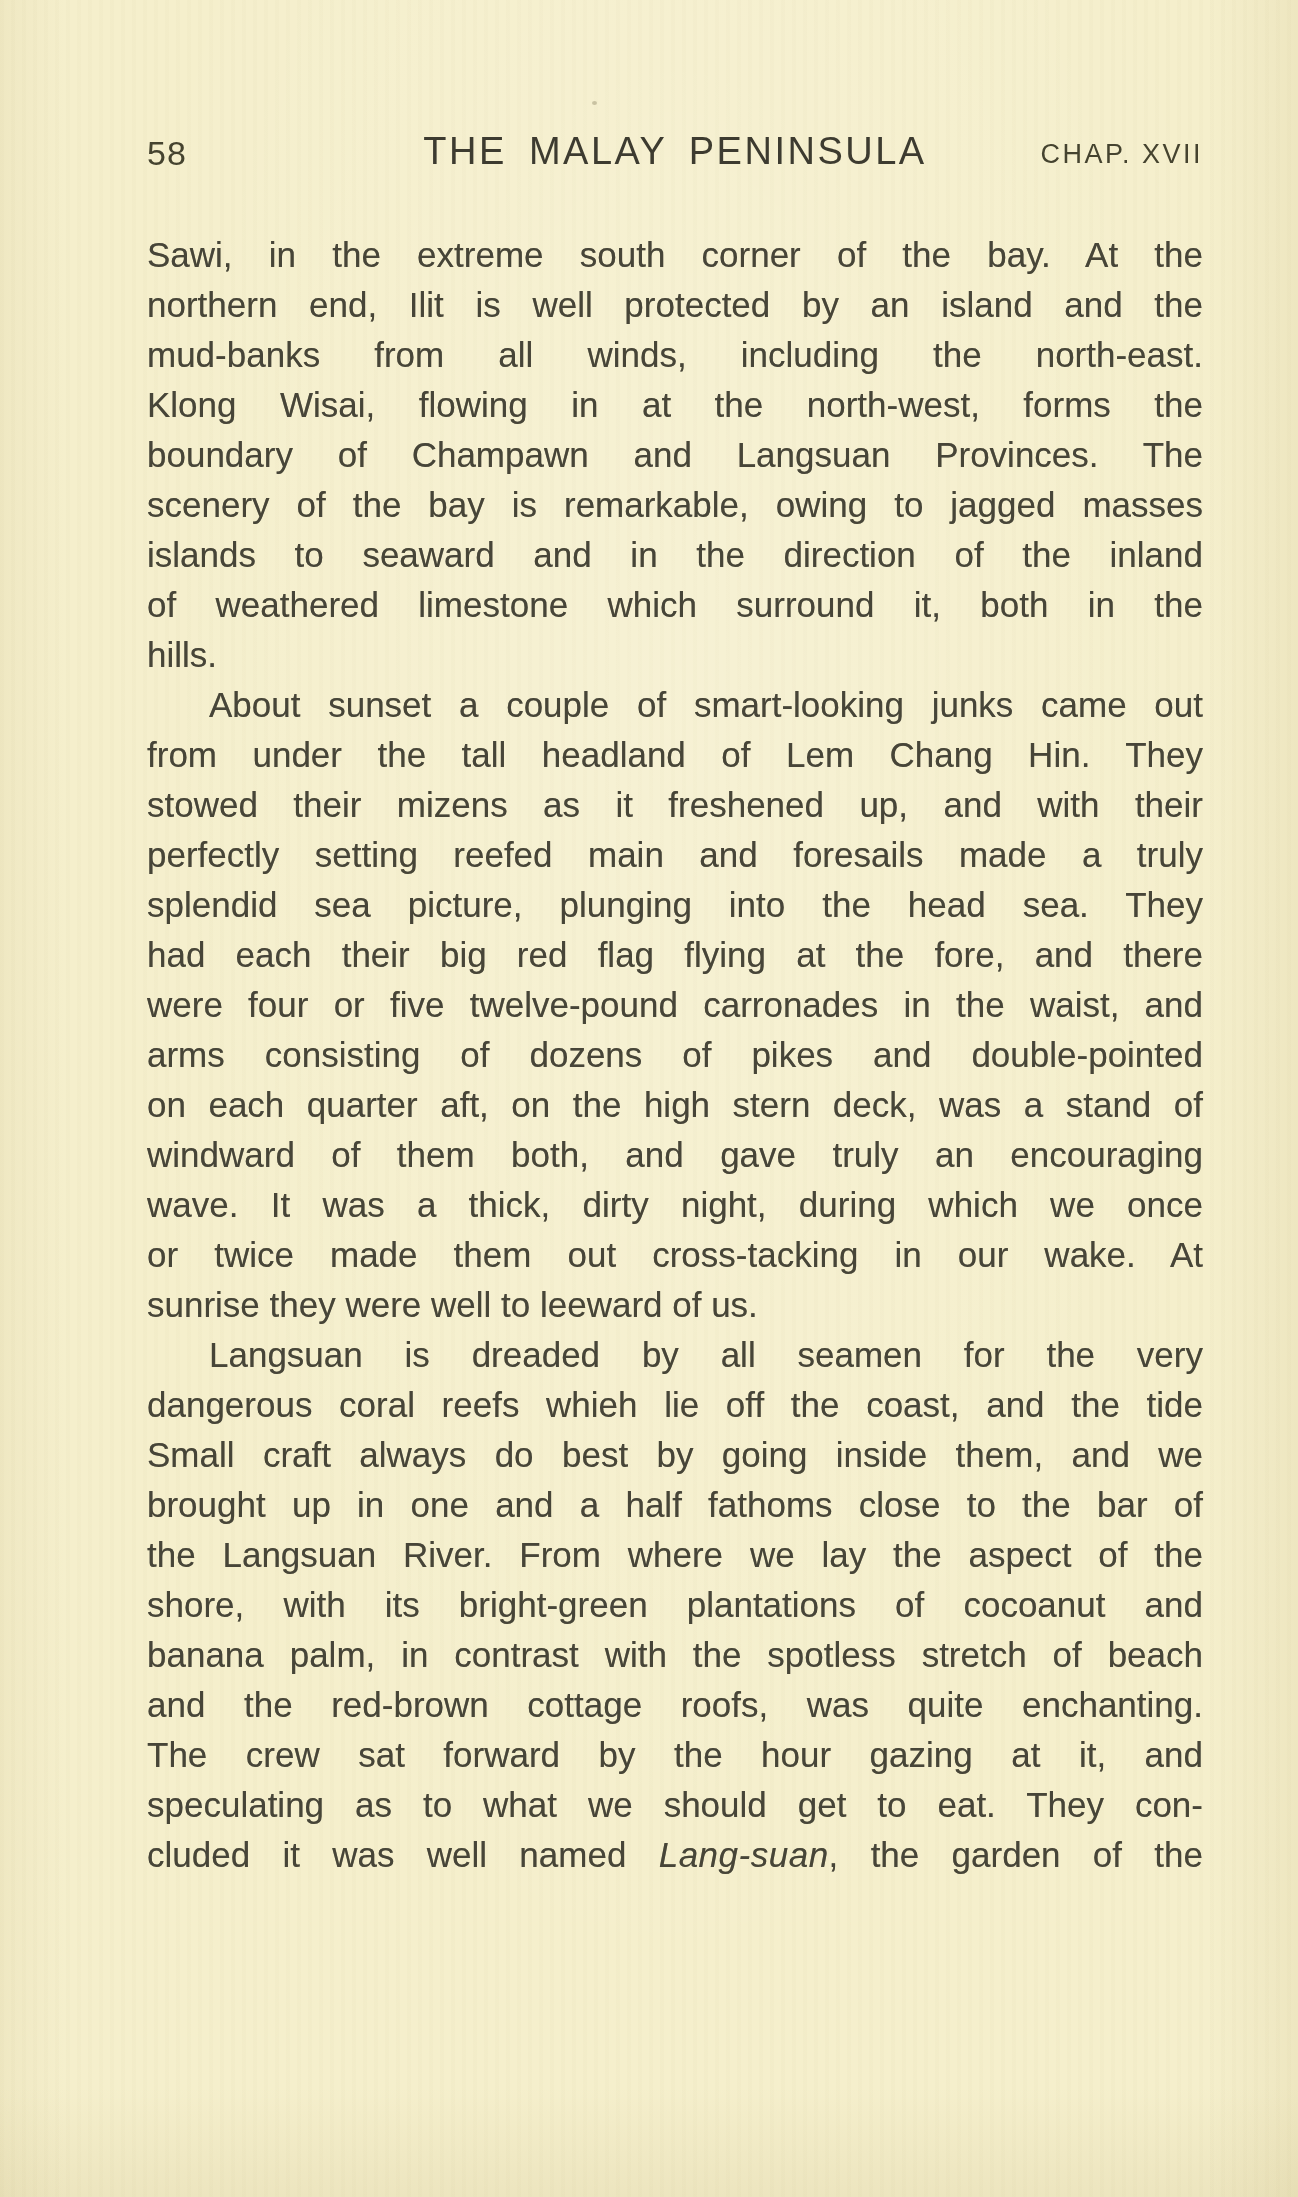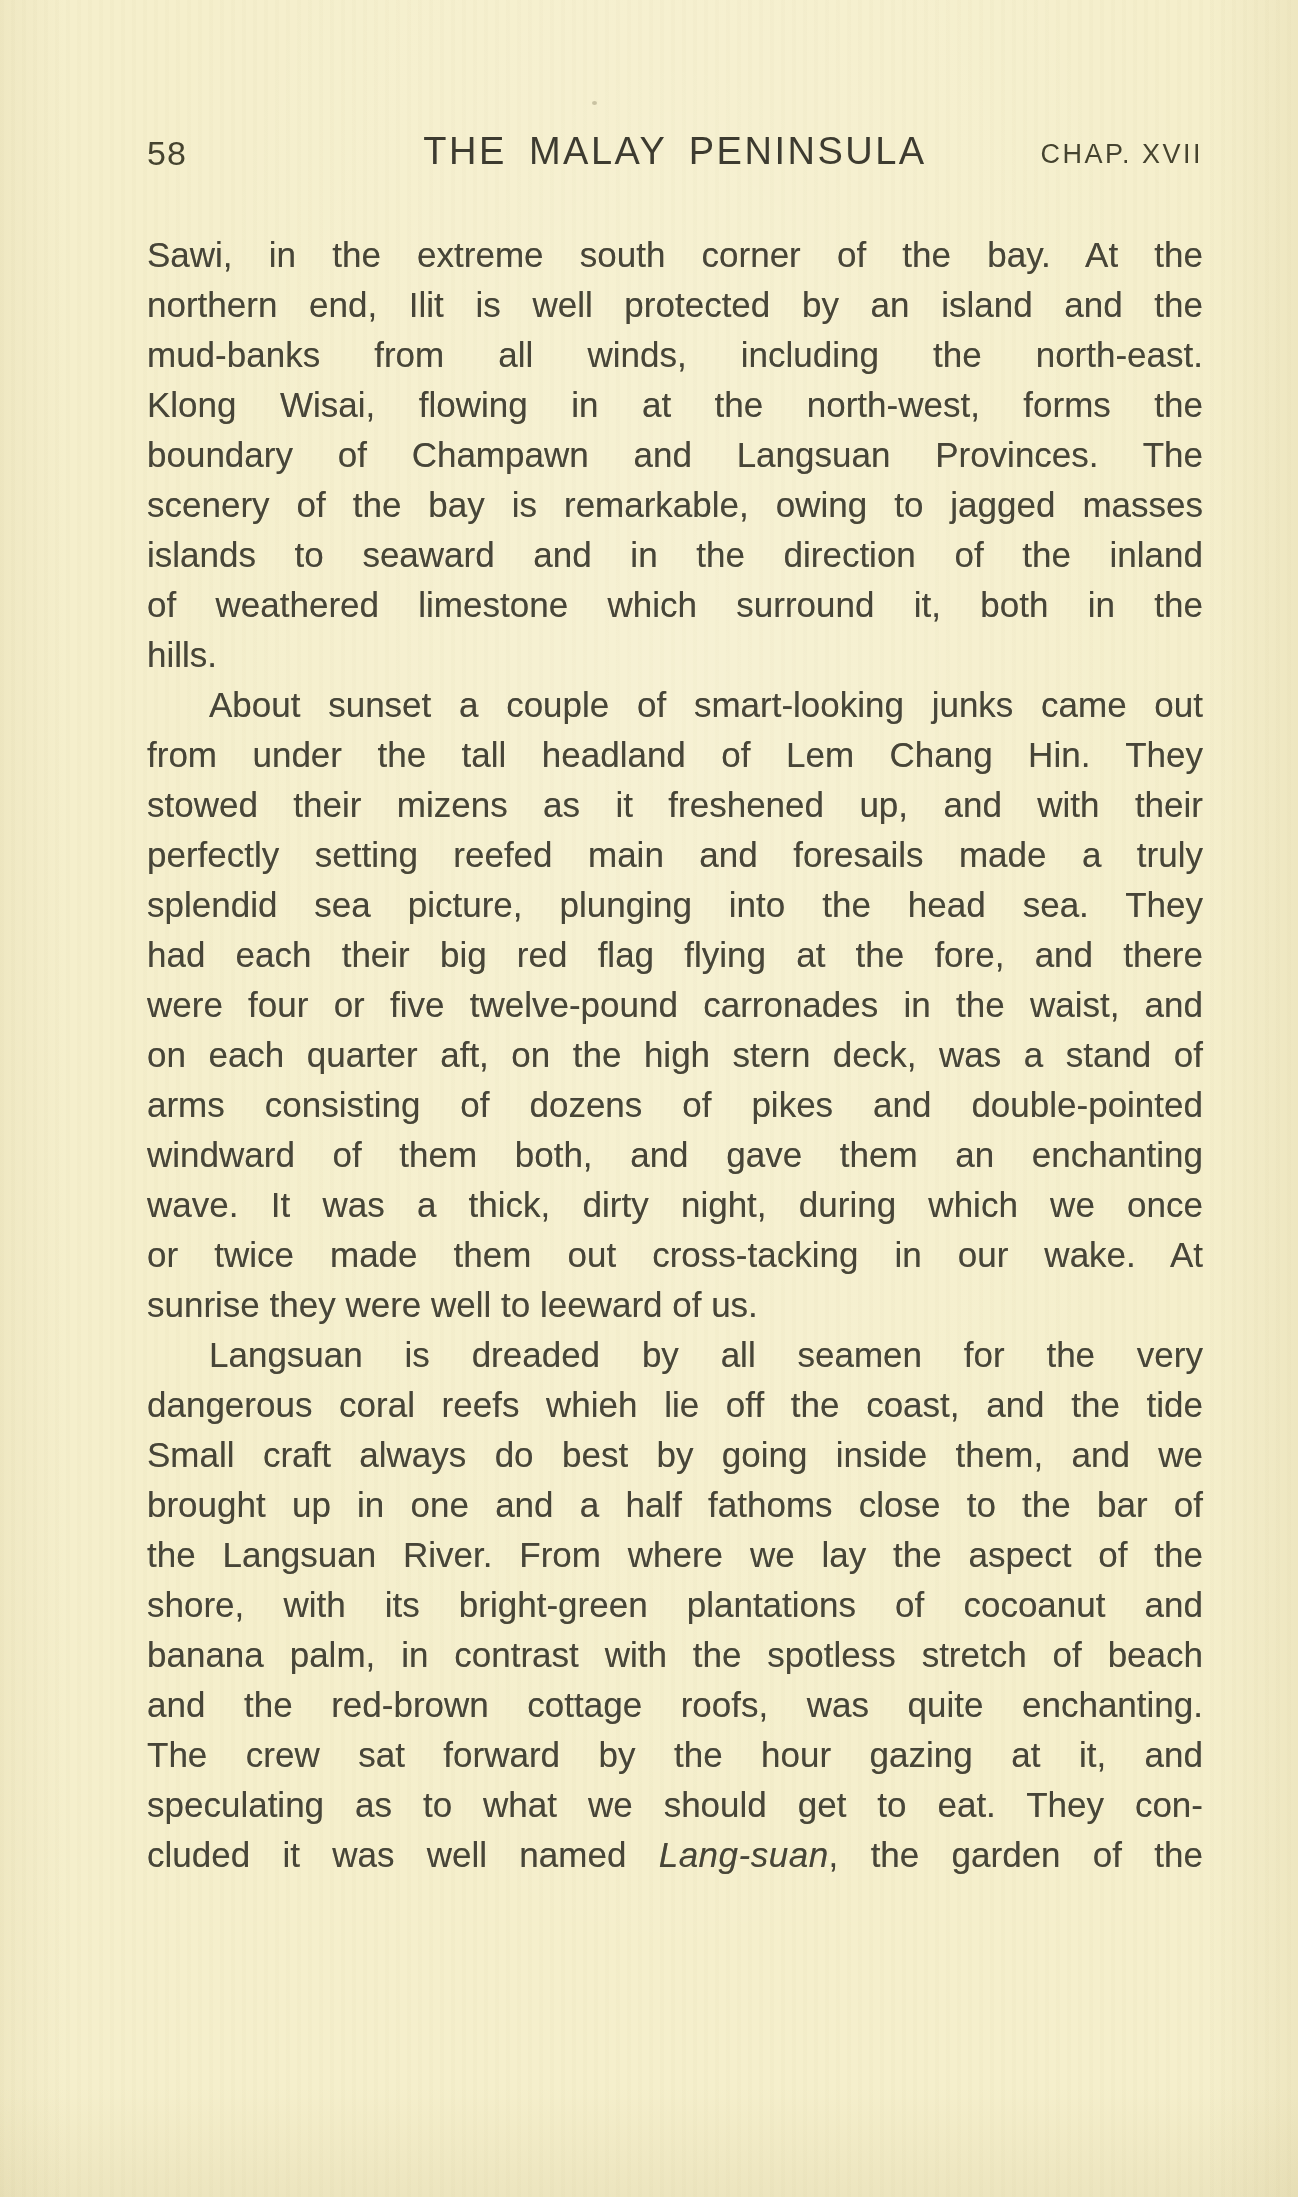--- a/index.html
+++ b/index.html
@@ -119,23 +119,23 @@
       <div class="line"><span>islands to seaward and in the direction of the inland</span></div>
       <div class="line"><span>of weathered limestone which surround it, both in the</span></div>
       <div class="line lastline"><span>hills.</span></div>
       <div class="line indent"><span>About sunset a couple of smart-looking junks came out</span></div>
       <div class="line"><span>from under the tall headland of Lem Chang Hin.  They</span></div>
       <div class="line"><span>stowed their mizens as it freshened up, and with their</span></div>
       <div class="line"><span>perfectly setting reefed main and foresails made a truly</span></div>
       <div class="line"><span>splendid sea picture, plunging into the head sea.  They</span></div>
       <div class="line"><span>had each their big red flag flying at the fore, and there</span></div>
       <div class="line"><span>were four or five twelve-pound carronades in the waist, and</span></div>
+      <div class="line"><span>arms consisting of dozens of pikes and double-pointed</span></div>
       <div class="line"><span>on each quarter aft, on the high stern deck, was a stand of</span></div>
-      <div class="line"><span>arms consisting of dozens of pikes and double-pointed</span></div>
-      <div class="line"><span>windward of them both, and gave them an enchanting</span></div>
+      <div class="line"><span>windward of them both, and gave truly an encouraging</span></div>
       <div class="line"><span>wave.  It was a thick, dirty night, during which we once</span></div>
       <div class="line"><span>or twice made them out cross-tacking in our wake.  At</span></div>
       <div class="line lastline"><span>sunrise they were well to leeward of us.</span></div>
       <div class="line indent"><span>Langsuan is dreaded by all seamen for the very</span></div>
       <div class="line"><span>dangerous coral reefs whieh lie off the coast, and the tide</span></div>
       <div class="line"><span>Small craft always do best by going inside them, and we</span></div>
       <div class="line"><span>brought up in one and a half fathoms close to the bar of</span></div>
       <div class="line"><span>the Langsuan River.  From where we lay the aspect of the</span></div>
       <div class="line"><span>shore, with its bright-green plantations of cocoanut and</span></div>
       <div class="line"><span>banana palm, in contrast with the spotless stretch of beach</span></div>

